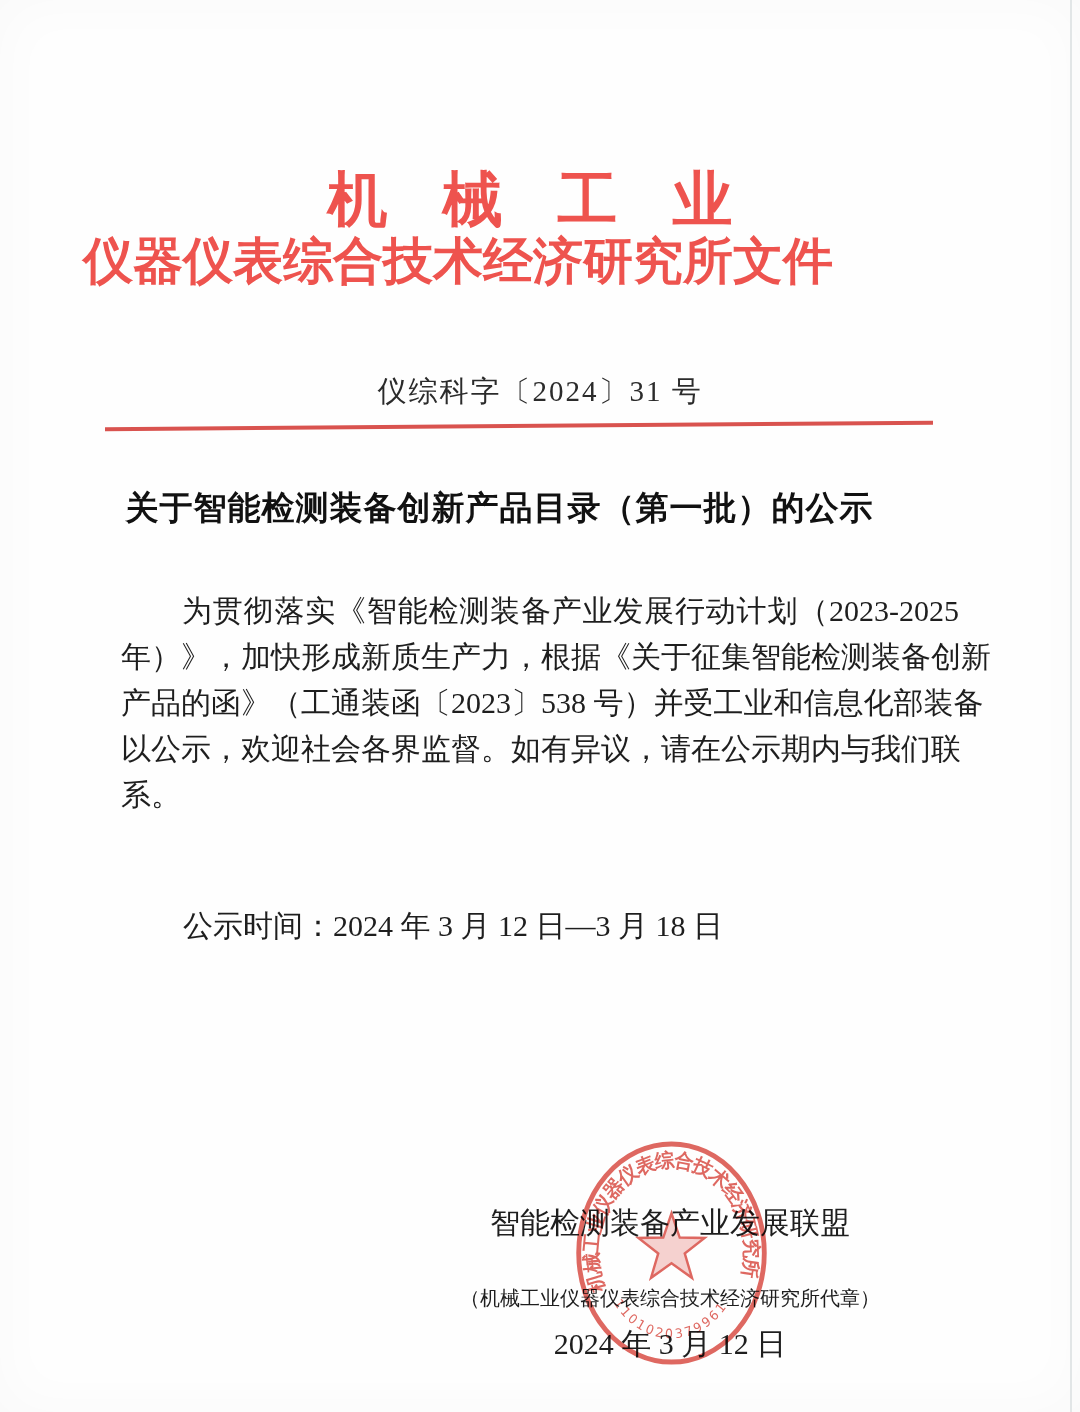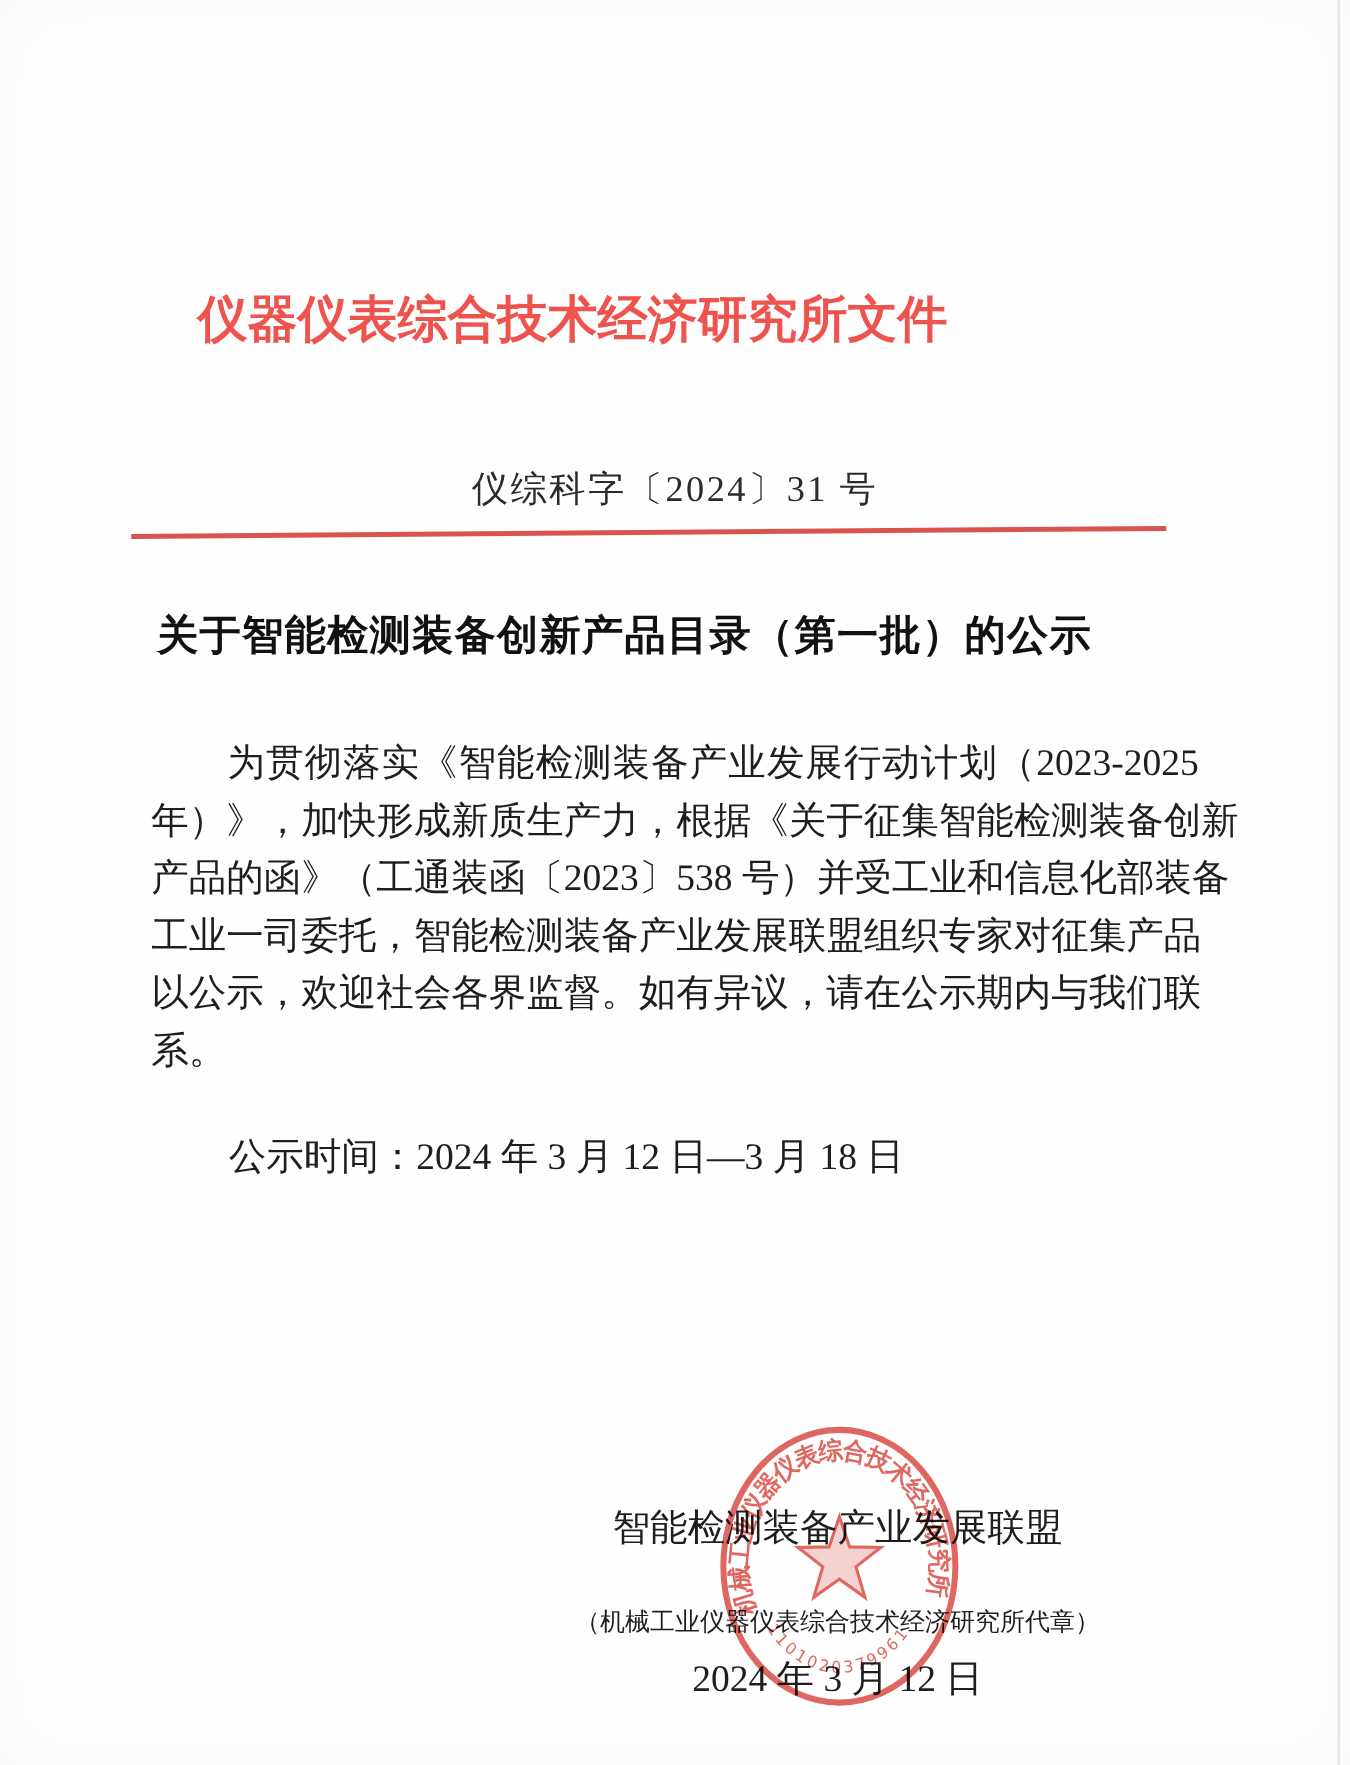--- a/index.html
+++ b/index.html
@@ -24,21 +24,21 @@
   .hdr1 {
     position: absolute; top: 160px; left: 0; width: 1080px;
     text-align: center; white-space: nowrap;
     font-size: 60px; font-weight: bold;
     letter-spacing: 55px; text-indent: 35px;
     color: #ee534e;
   }
   .hdr2 {
     position: absolute; top: 228px; left: 0; width: 916px;
     text-align: center; white-space: nowrap;
-    font-size: 40px; font-weight: bold;
+    font-size: 50px; font-weight: bold;
     color: #ee534e;
   }
   .doc-number {
     position: absolute; top: 372px; left: 0; width: 1080px;
     text-align: center; white-space: nowrap;
     font-size: 29px; color: #2b2b2b;
     letter-spacing: 2px;
   }
   .red-rule {
     position: absolute; top: 424px; left: 105px;
@@ -92,33 +92,33 @@
     font-family: "DejaVu Sans", sans-serif; }
   .stamp .star { fill: rgba(216,71,62,0.30); stroke: #d8473e; stroke-width: 2.5; }
 </style>
 </head>
 <body>
 
 <div class="page">
 
   <div class="scan-edge"></div>
 
+  <div class="hdr1">机械工业</div>
   <div class="hdr2">仪器仪表综合技术经济研究所文件</div>
 
   <div class="doc-number">仪综科字〔2024〕31 号</div>
 
   <div class="red-rule"></div>
 
   <div class="doc-title">关于智能检测装备创新产品目录（第一批）的公示</div>
 
   <div class="body-text">
     <div class="body-line first">为贯彻落实《智能检测装备产业发展行动计划（2023-2025</div>
     <div class="body-line">年）》，加快形成新质生产力，根据《关于征集智能检测装备创新</div>
     <div class="body-line">产品的函》（工通装函〔2023〕538 号）并受工业和信息化部装备</div>
-    <div class="body-line">工业一司委托，智能检测装备产业发展联盟组织专家对征集产品</div>
     <div class="body-line">以公示，欢迎社会各界监督。如有异议，请在公示期内与我们联</div>
     <div class="body-line last">系。</div>
   </div>
 
   <div class="contacts">
     <div class="contact-line">公示时间：2024 年 3 月 12 日—3 月 18 日</div>
   </div>
 
   <div class="signature">
     <div class="sig-org">智能检测装备产业发展联盟</div>

